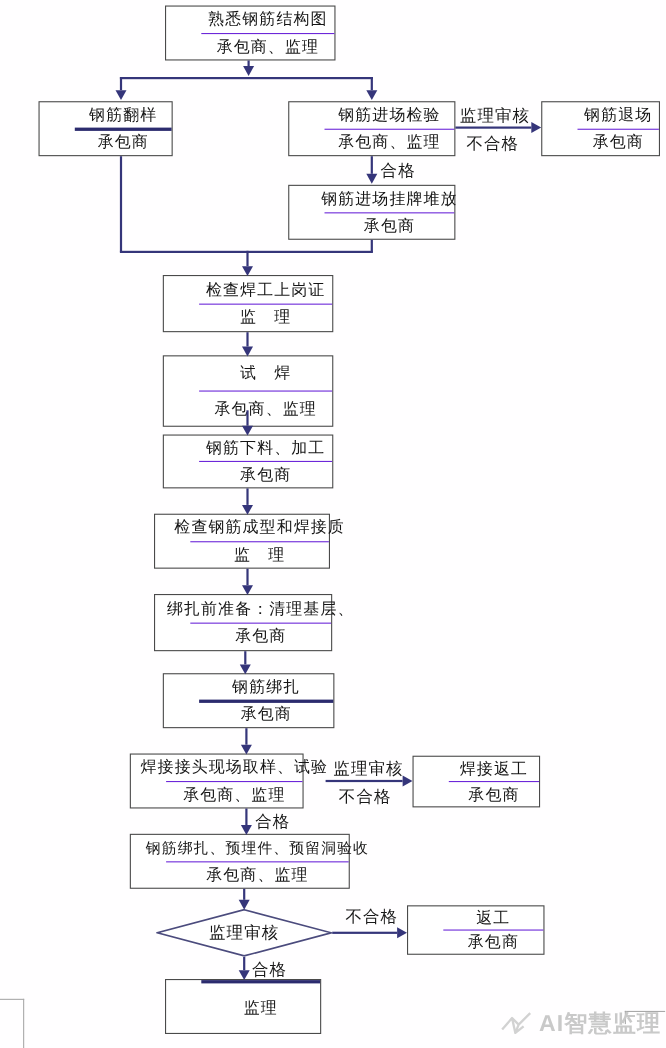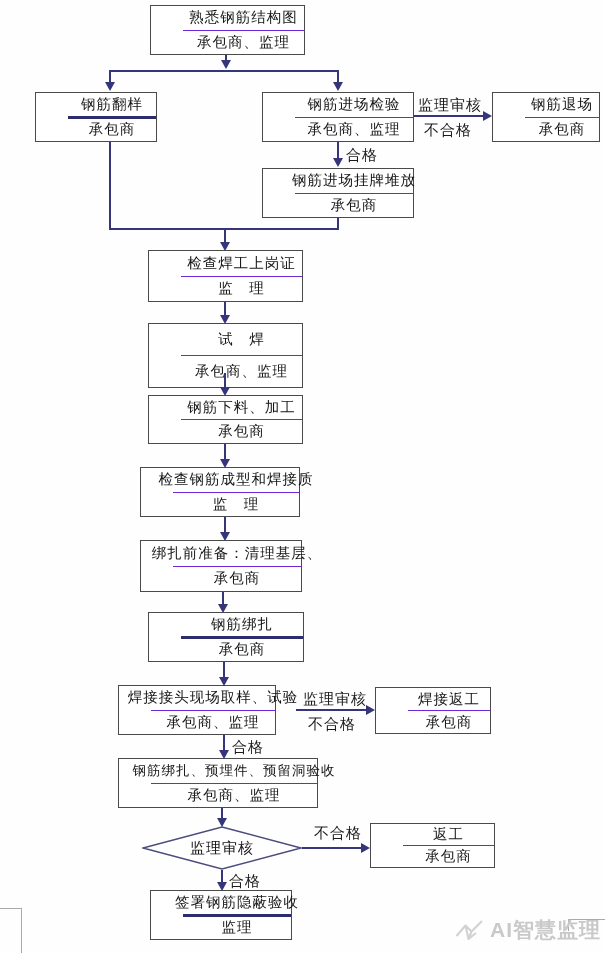--- a/index.html
+++ b/index.html
@@ -115,21 +115,20 @@
     </svg>
     <div class="diamond-label">监理审核</div>
   </div>
 
   <div class="node" style="left:370px;top:823px;width:125px;height:45px">
     <div class="t">返工</div>
     <div class="r">承包商</div>
   </div>
 
   <div class="node thick" style="left:150px;top:890px;width:142px;height:50px">
-    <div class="t">签署钢筋隐蔽验收</div>
     <div class="r">监理</div>
   </div>
 
   <div class="vl" style="left:225px;top:55px;height:6px"></div>
   <div class="ah-d" style="left:221px;top:60px"></div>
   <div class="hl" style="left:109px;top:70px;width:230px"></div>
   <div class="vl" style="left:109px;top:70px;height:12px"></div>
   <div class="ah-d" style="left:105px;top:82px"></div>
   <div class="vl" style="left:337px;top:70px;height:12px"></div>
   <div class="ah-d" style="left:333px;top:82px"></div>

